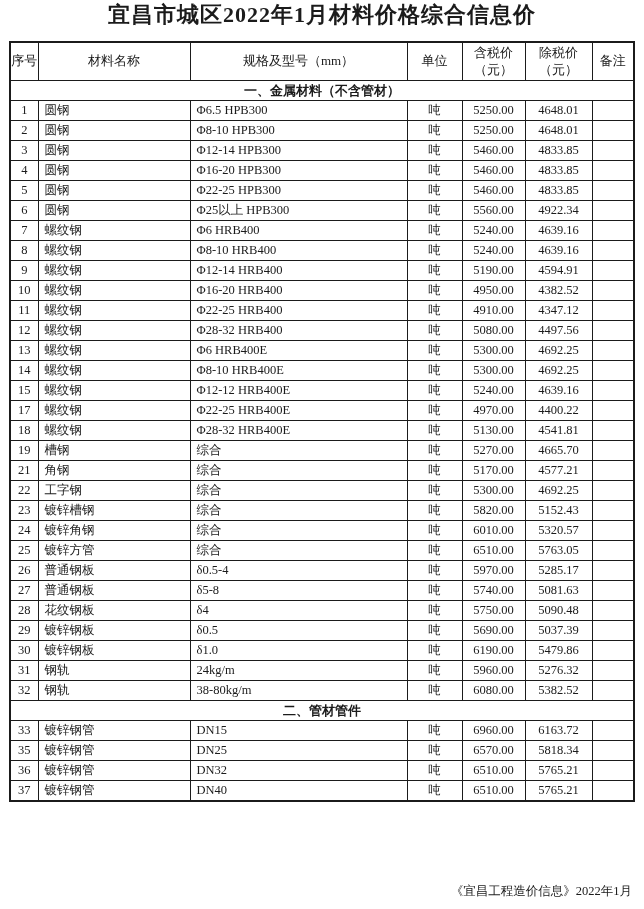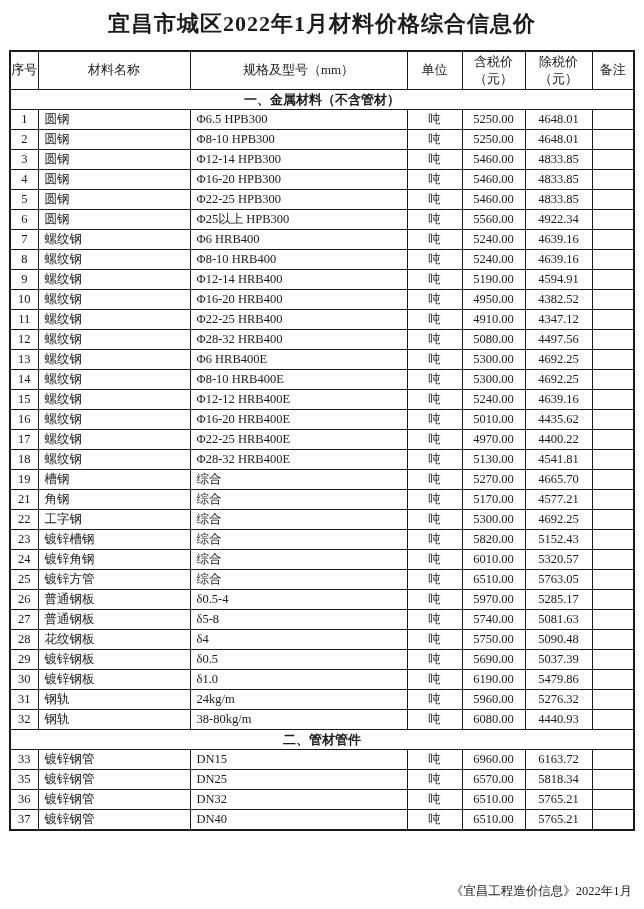--- a/index.html
+++ b/index.html
@@ -14,21 +14,20 @@
     color: #1b1b1b;
   }
   .page {
     position: relative;
     width: 644px;
     height: 909px;
     overflow: hidden;
   }
   .title {
     margin: 0;
-    padding-top: 9px;
     text-align: center;
     font-size: 22px;
     font-weight: bold;
     letter-spacing: 1px;
   }
   table.price-table {
     margin: 11px auto 16px auto;
     width: 624px;
     table-layout: fixed;
     border-collapse: collapse;
@@ -227,29 +226,20 @@
         <tr>
           <td class="c-center">15</td>
           <td class="c-left">螺纹钢</td>
           <td class="c-left">Φ12-12 HRB400E</td>
           <td class="c-center">吨</td>
           <td class="c-center">5240.00</td>
           <td class="c-center">4639.16</td>
           <td class="c-center"></td>
         </tr>
         <tr>
-          <td class="c-center">16</td>
-          <td class="c-left">螺纹钢</td>
-          <td class="c-left">Φ16-20 HRB400E</td>
-          <td class="c-center">吨</td>
-          <td class="c-center">5010.00</td>
-          <td class="c-center">4435.62</td>
-          <td class="c-center"></td>
-        </tr>
-        <tr>
           <td class="c-center">17</td>
           <td class="c-left">螺纹钢</td>
           <td class="c-left">Φ22-25 HRB400E</td>
           <td class="c-center">吨</td>
           <td class="c-center">4970.00</td>
           <td class="c-center">4400.22</td>
           <td class="c-center"></td>
         </tr>
         <tr>
           <td class="c-center">18</td>
@@ -367,21 +357,21 @@
           <td class="c-center">5960.00</td>
           <td class="c-center">5276.32</td>
           <td class="c-center"></td>
         </tr>
         <tr>
           <td class="c-center">32</td>
           <td class="c-left">钢轨</td>
           <td class="c-left">38-80kg/m</td>
           <td class="c-center">吨</td>
           <td class="c-center">6080.00</td>
-          <td class="c-center">4440.93</td>
+          <td class="c-center">5382.52</td>
           <td class="c-center"></td>
         </tr>
         <tr>
           <td colspan="7" class="section-cell">二、管材管件</td>
         </tr>
         <tr>
           <td class="c-center">33</td>
           <td class="c-left">镀锌钢管</td>
           <td class="c-left">DN15</td>
           <td class="c-center">吨</td>

